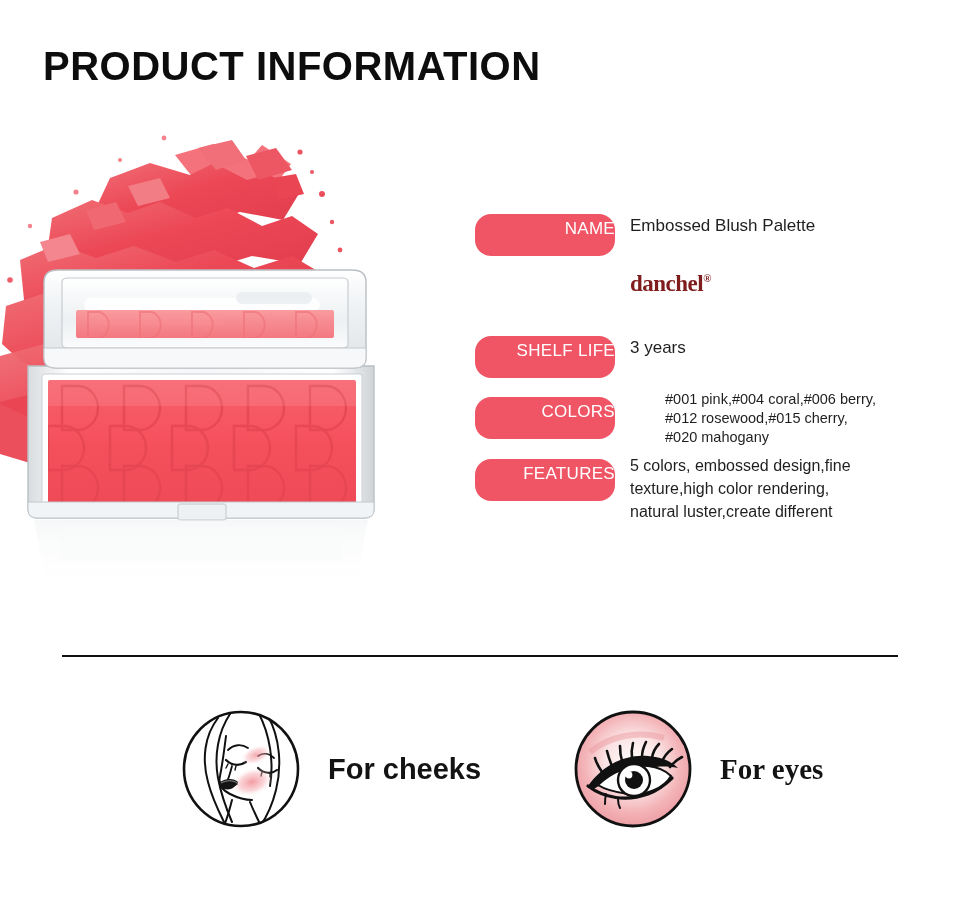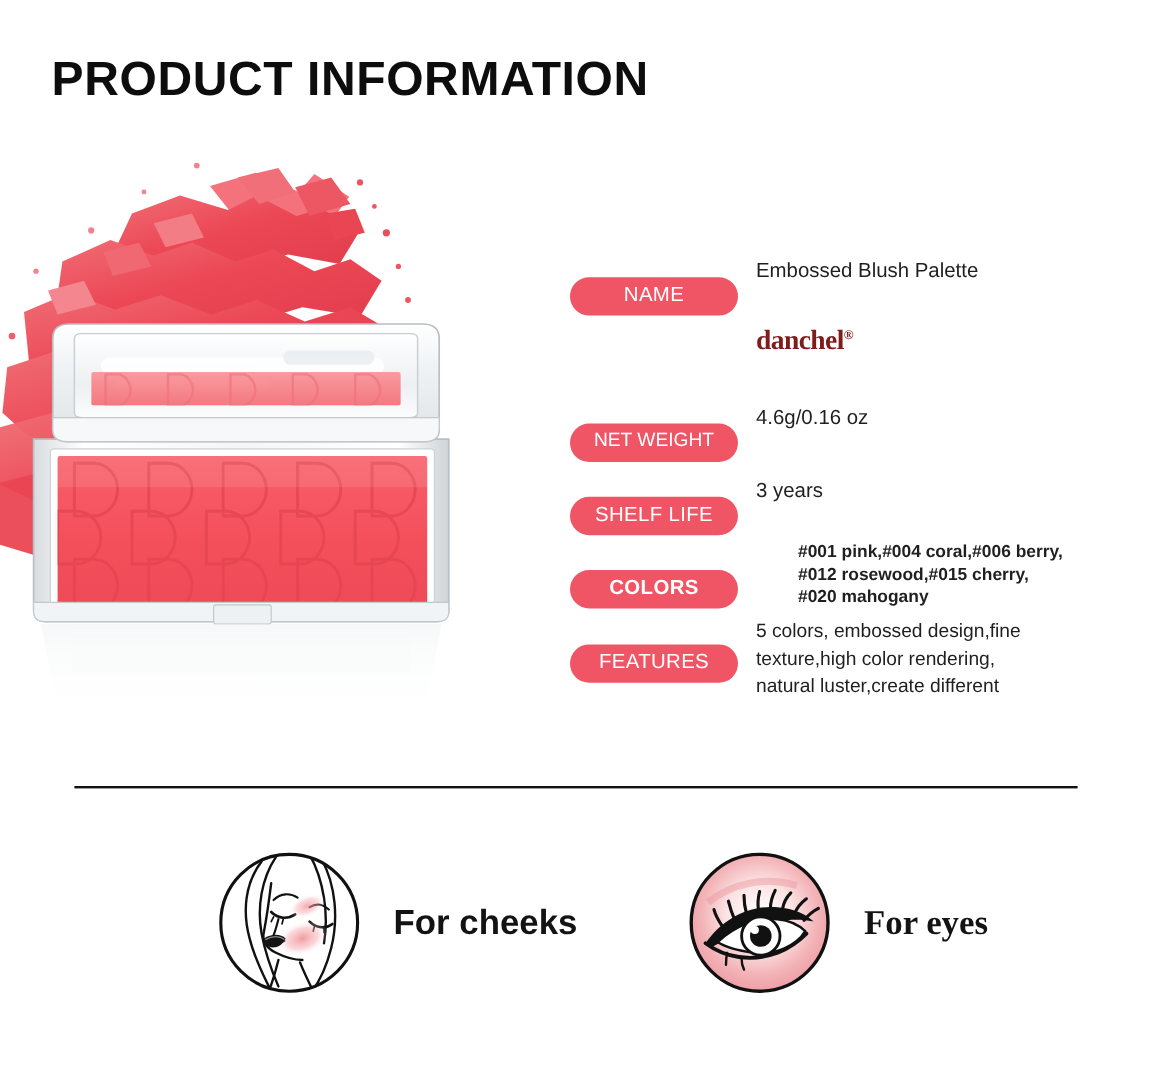--- a/index.html
+++ b/index.html
@@ -50,40 +50,39 @@
     width: 460px;
   }
   .spec-row {
     position: relative;
     min-height: 61px;
   }
   .spec-row.r0 { height: 61px; }
   .spec-row.r1 { height: 61px; }
   .spec-row.r2 { height: 61px; }
   .spec-row.r3 { height: 59px; }
-  .spec-row.r4 { height: 62px; font-weight: bold; }
+  .spec-row.r4 { height: 62px; }
   .spec-row.r5 { height: 70px; }
 
   .pill {
     position: absolute;
     left: 0;
     top: 8px;
     width: 140px;
-    height: 32px;
+    height: 42px;
     line-height: 30px;
     border-radius: 16px;
     background: #ef5565;
     color: #ffffff;
-    text-align: center;
+    text-align: right;
     font-size: 17px;
     letter-spacing: 0.3px;
     box-sizing: border-box;
     white-space: nowrap;
     overflow: hidden;
-    margin-top: 17px;
   }
   .pill.tight { font-size: 16px; letter-spacing: 0px; }
 
   .spec-value {
     position: absolute;
     left: 155px;
     top: 9px;
     font-size: 17px;
     color: #1f1f1f;
     line-height: 22px;
@@ -313,24 +312,20 @@
 
   <div class="spec-row r0">
     <div class="pill">NAME</div>
     <div class="spec-value">Embossed Blush Palette</div>
   </div>
 
   <div class="spec-row r1">
     <div class="brand-mark"><span>danchel</span><sup>®</sup></div>
   </div>
 
-  <div class="spec-row r2">
-    <div class="pill tight">NET WEIGHT</div>
-    <div class="spec-value">4.6g/0.16 oz</div>
-  </div>
 
   <div class="spec-row r3">
     <div class="pill">SHELF LIFE</div>
     <div class="spec-value">3 years</div>
   </div>
 
   <div class="spec-row r4">
     <div class="pill">COLORS</div>
     <div class="spec-value small">#001 pink,#004 coral,#006 berry,
 #012 rosewood,#015 cherry,

